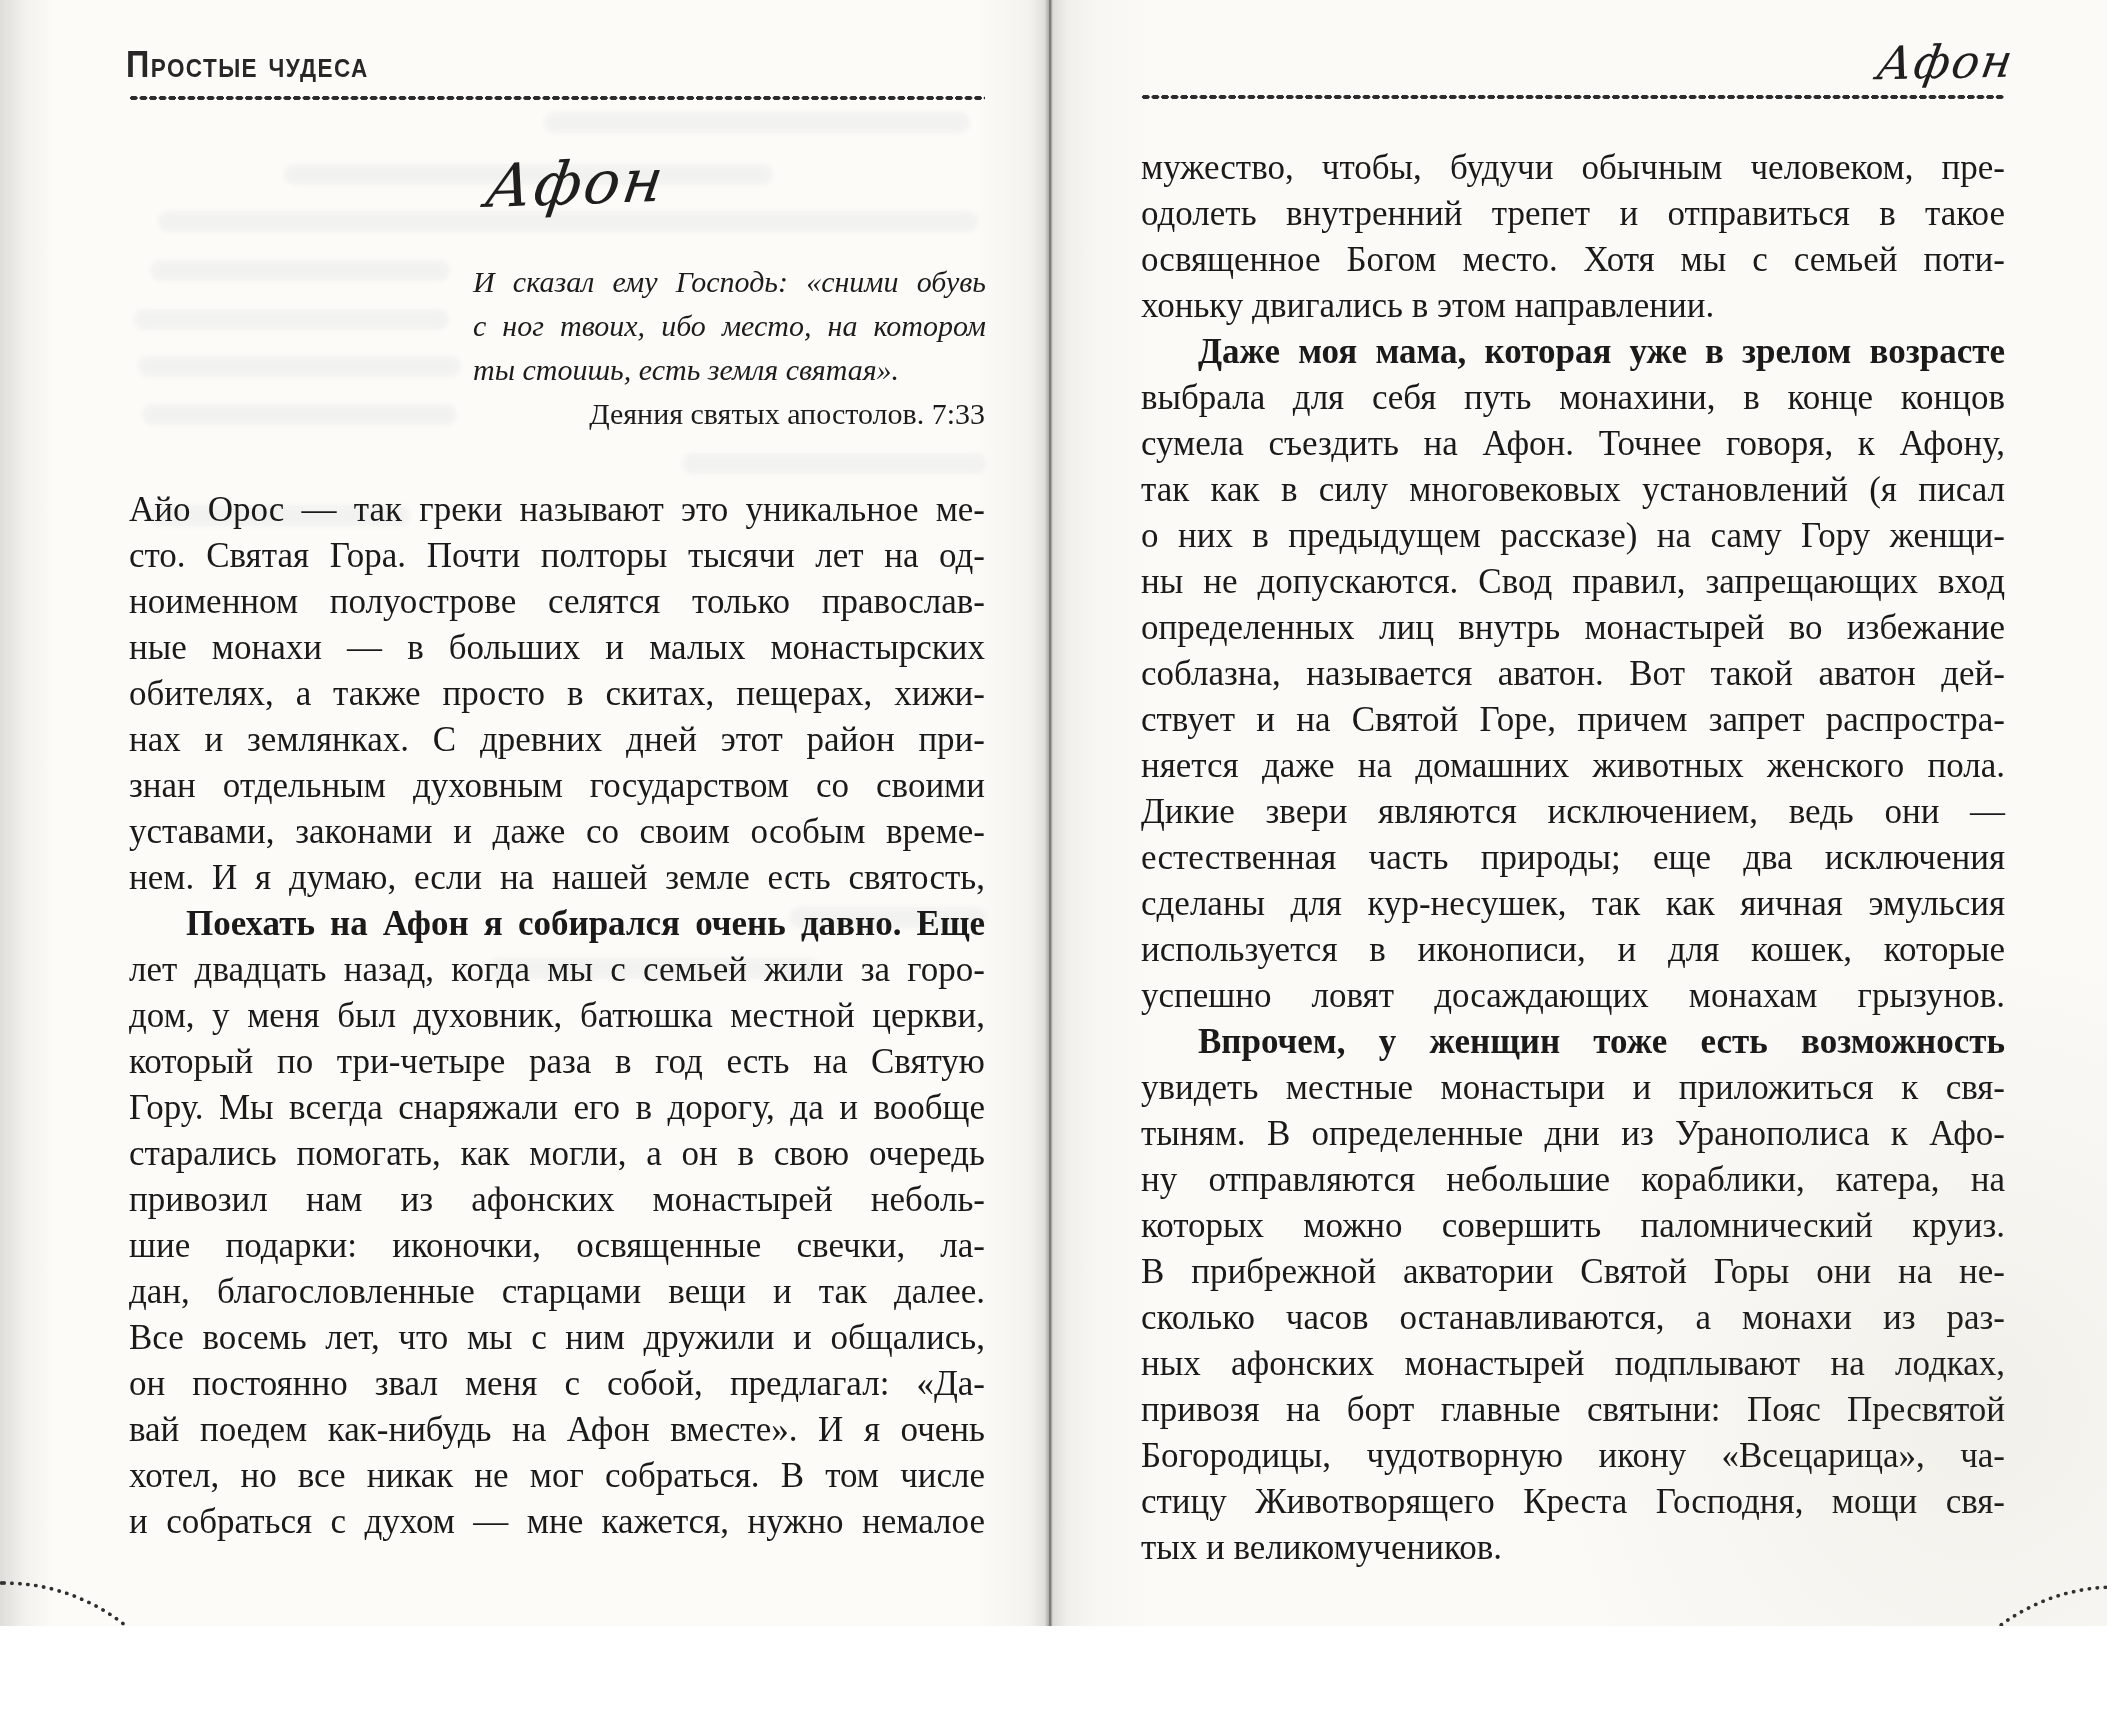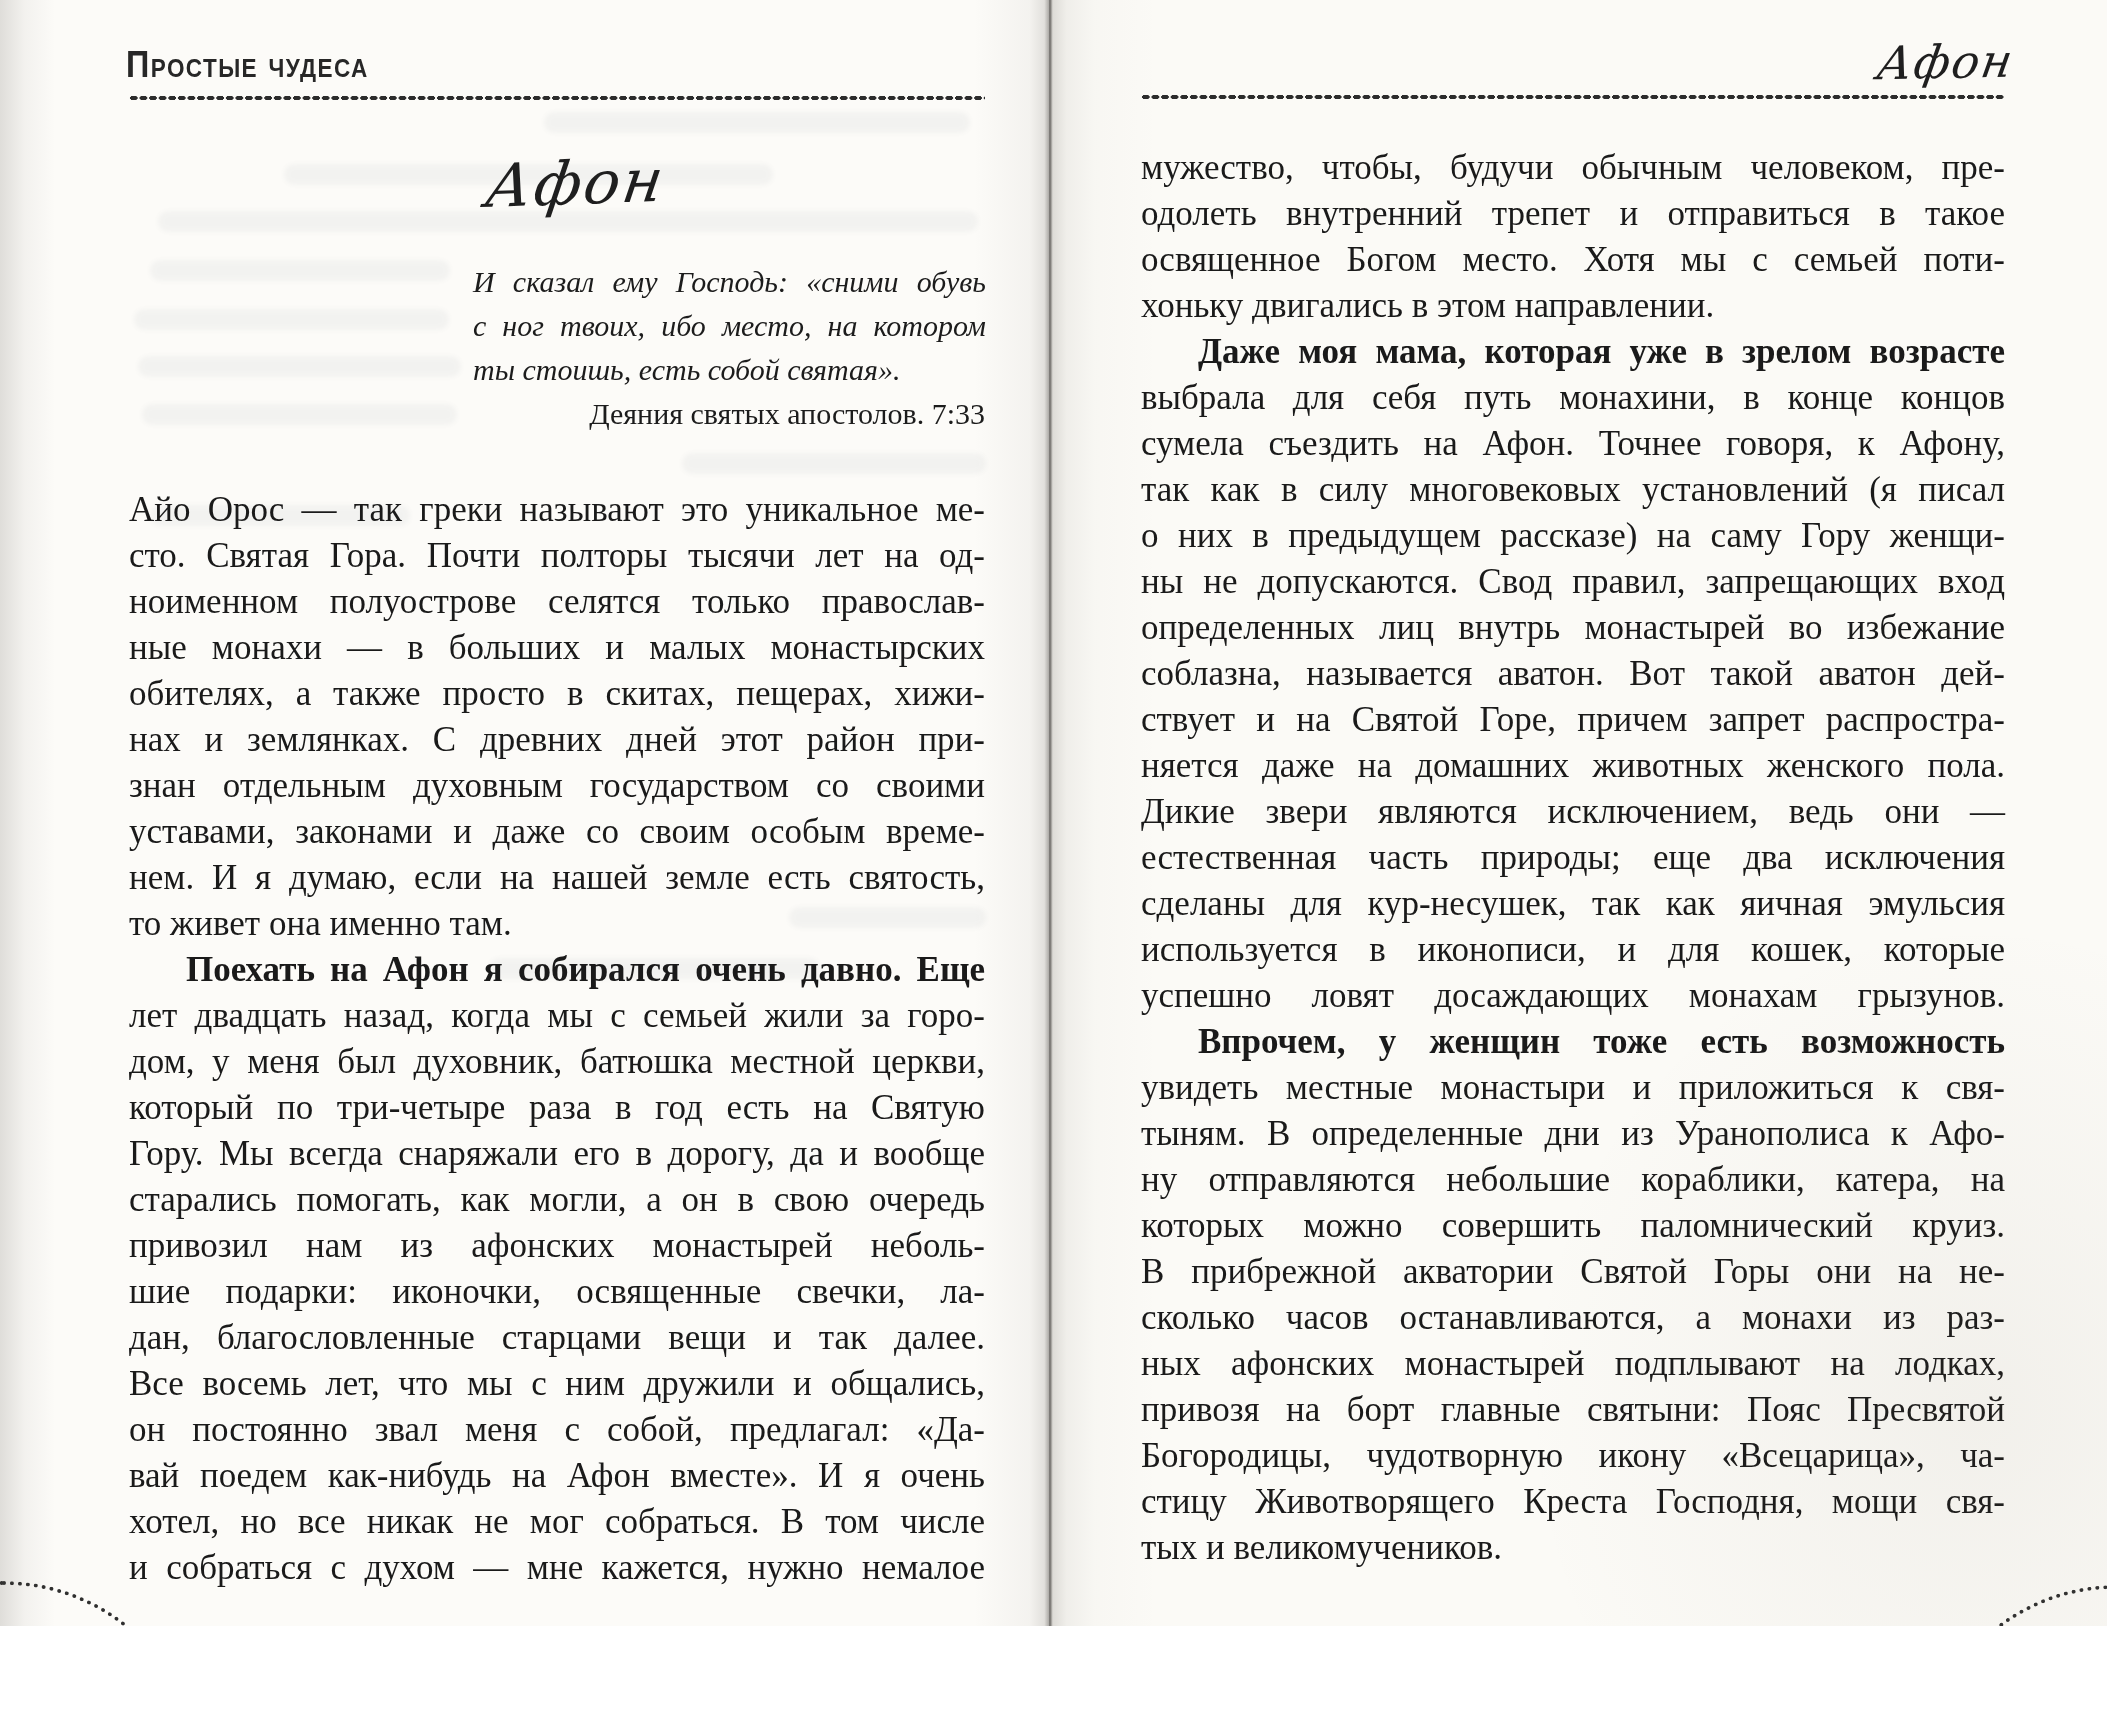--- a/index.html
+++ b/index.html
@@ -126,35 +126,34 @@
   <div id="rule-left" class="dotrule"></div>
 
   <div id="head-right" class="script">Афон</div>
   <div id="rule-right" class="dotrule"></div>
 
   <div id="chapter-title" class="script">Афон</div>
 
   <div id="epigraph">
       <div class="line">И сказал ему Господь: «сними обувь</div>
       <div class="line">с ног твоих, ибо место, на котором</div>
-      <div class="line end">ты стоишь, есть собой святая».</div>
+      <div class="line end">ты стоишь, есть земля святая».</div>
     </div>
   <div id="epigraph-attr">Деяния святых апостолов. 7:33</div>
 
   <div id="body-left" class="bodycol">
       <div class="line">Айо Орос — так греки называют это уникальное ме-</div>
       <div class="line">сто. Святая Гора. Почти полторы тысячи лет на од-</div>
       <div class="line">ноименном полуострове селятся только православ-</div>
       <div class="line">ные монахи — в больших и малых монастырских</div>
       <div class="line">обителях, а также просто в скитах, пещерах, хижи-</div>
       <div class="line">нах и землянках. С древних дней этот район при-</div>
       <div class="line">знан отдельным духовным государством со своими</div>
       <div class="line">уставами, законами и даже со своим особым време-</div>
       <div class="line">нем. И я думаю, если на нашей земле есть святость,</div>
-      <div class="line end">то живет она именно там.</div>
       <div class="line indent">Поехать на Афон я собирался очень давно. Еще</div>
       <div class="line">лет двадцать назад, когда мы с семьей жили за горо-</div>
       <div class="line">дом, у меня был духовник, батюшка местной церкви,</div>
       <div class="line">который по три-четыре раза в год есть на Святую</div>
       <div class="line">Гору. Мы всегда снаряжали его в дорогу, да и вообще</div>
       <div class="line">старались помогать, как могли, а он в свою очередь</div>
       <div class="line">привозил нам из афонских монастырей неболь-</div>
       <div class="line">шие подарки: иконочки, освященные свечки, ла-</div>
       <div class="line">дан, благословленные старцами вещи и так далее.</div>
       <div class="line">Все восемь лет, что мы с ним дружили и общались,</div>

